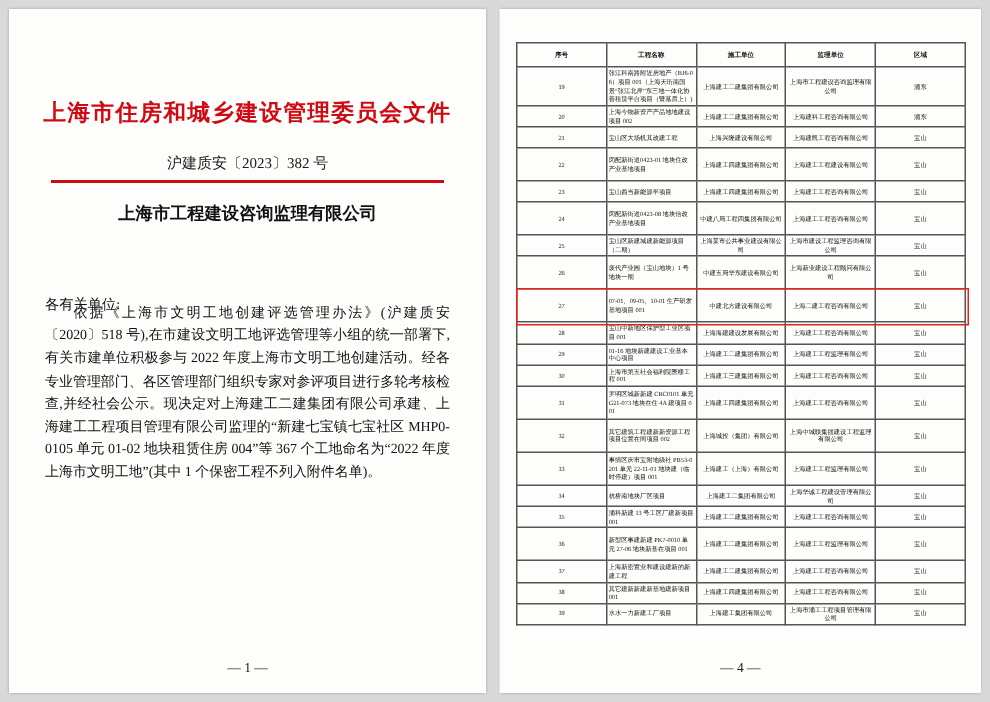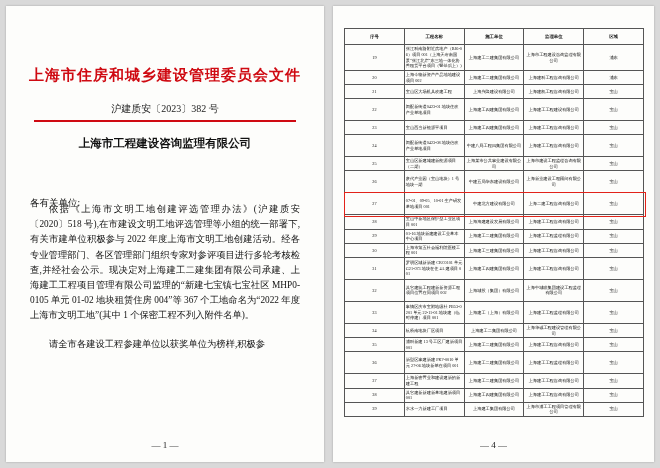--- a/index.html
+++ b/index.html
@@ -128,21 +128,20 @@
     <div class="doc-left-inner">
       <div class="red-title">上海市住房和城乡建设管理委员会文件</div>
       <div class="doc-number">沪建质安〔2023〕382 号</div>
       <div class="red-rule"></div>
       <div class="main-title">
         <div>上海市工程建设咨询监理有限公司</div>
       </div>
       <div class="salutation">各有关单位:</div>
       <div class="body-text">
         <p>依据《上海市文明工地创建评选管理办法》(沪建质安〔2020〕518 号),在市建设文明工地评选管理等小组的统一部署下,有关市建单位积极参与 2022 年度上海市文明工地创建活动。经各专业管理部门、各区管理部门组织专家对参评项目进行多轮考核检查,并经社会公示。现决定对上海建工二建集团有限公司承建、上海建工工程项目管理有限公司监理的“新建七宝镇七宝社区 MHP0-0105 单元 01-02 地块租赁住房 004”等 367 个工地命名为“2022 年度上海市文明工地”(其中 1 个保密工程不列入附件名单)。</p>
-        <p style="margin-top:13px;">请全市各建设工程参建单位以获奖单位为榜样,积极参</p>
       </div>
       <div class="page-num-left">— 1 —</div>
     </div>
   </div>
 
   <div class="doc-right">
     <div class="tbl-wrap">
       <table class="main-tbl">
         <thead>
           <tr>

